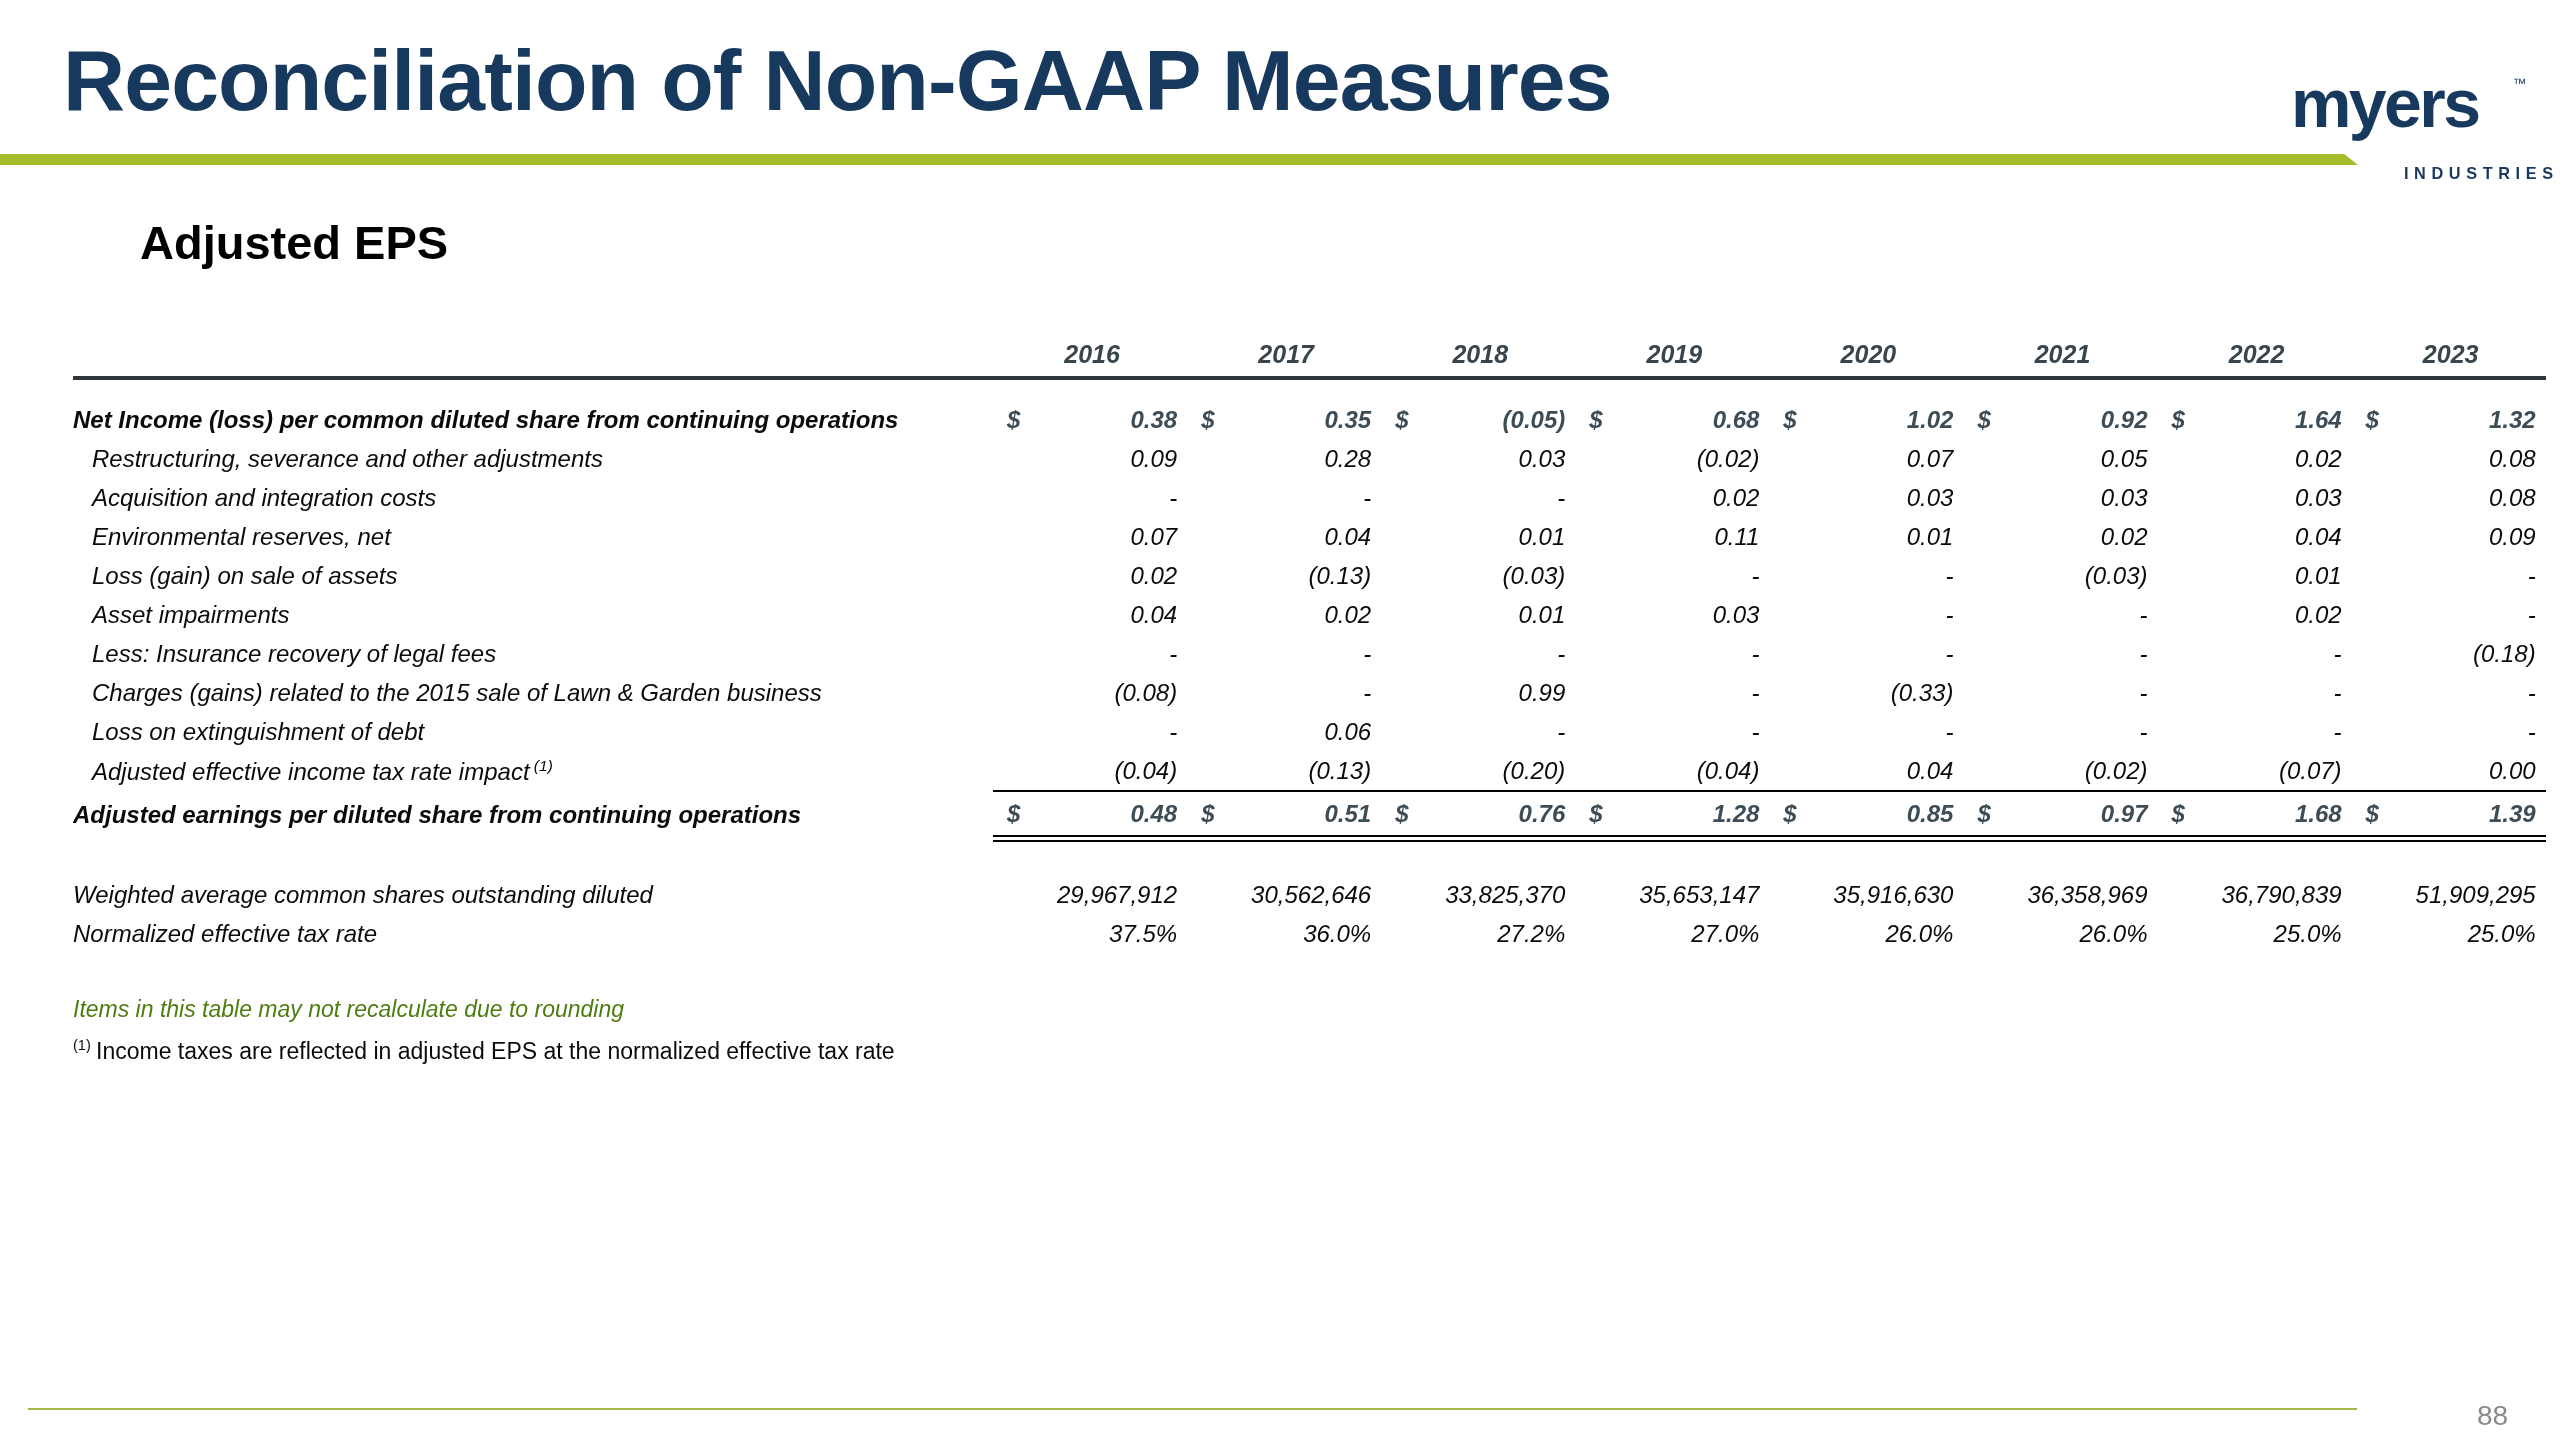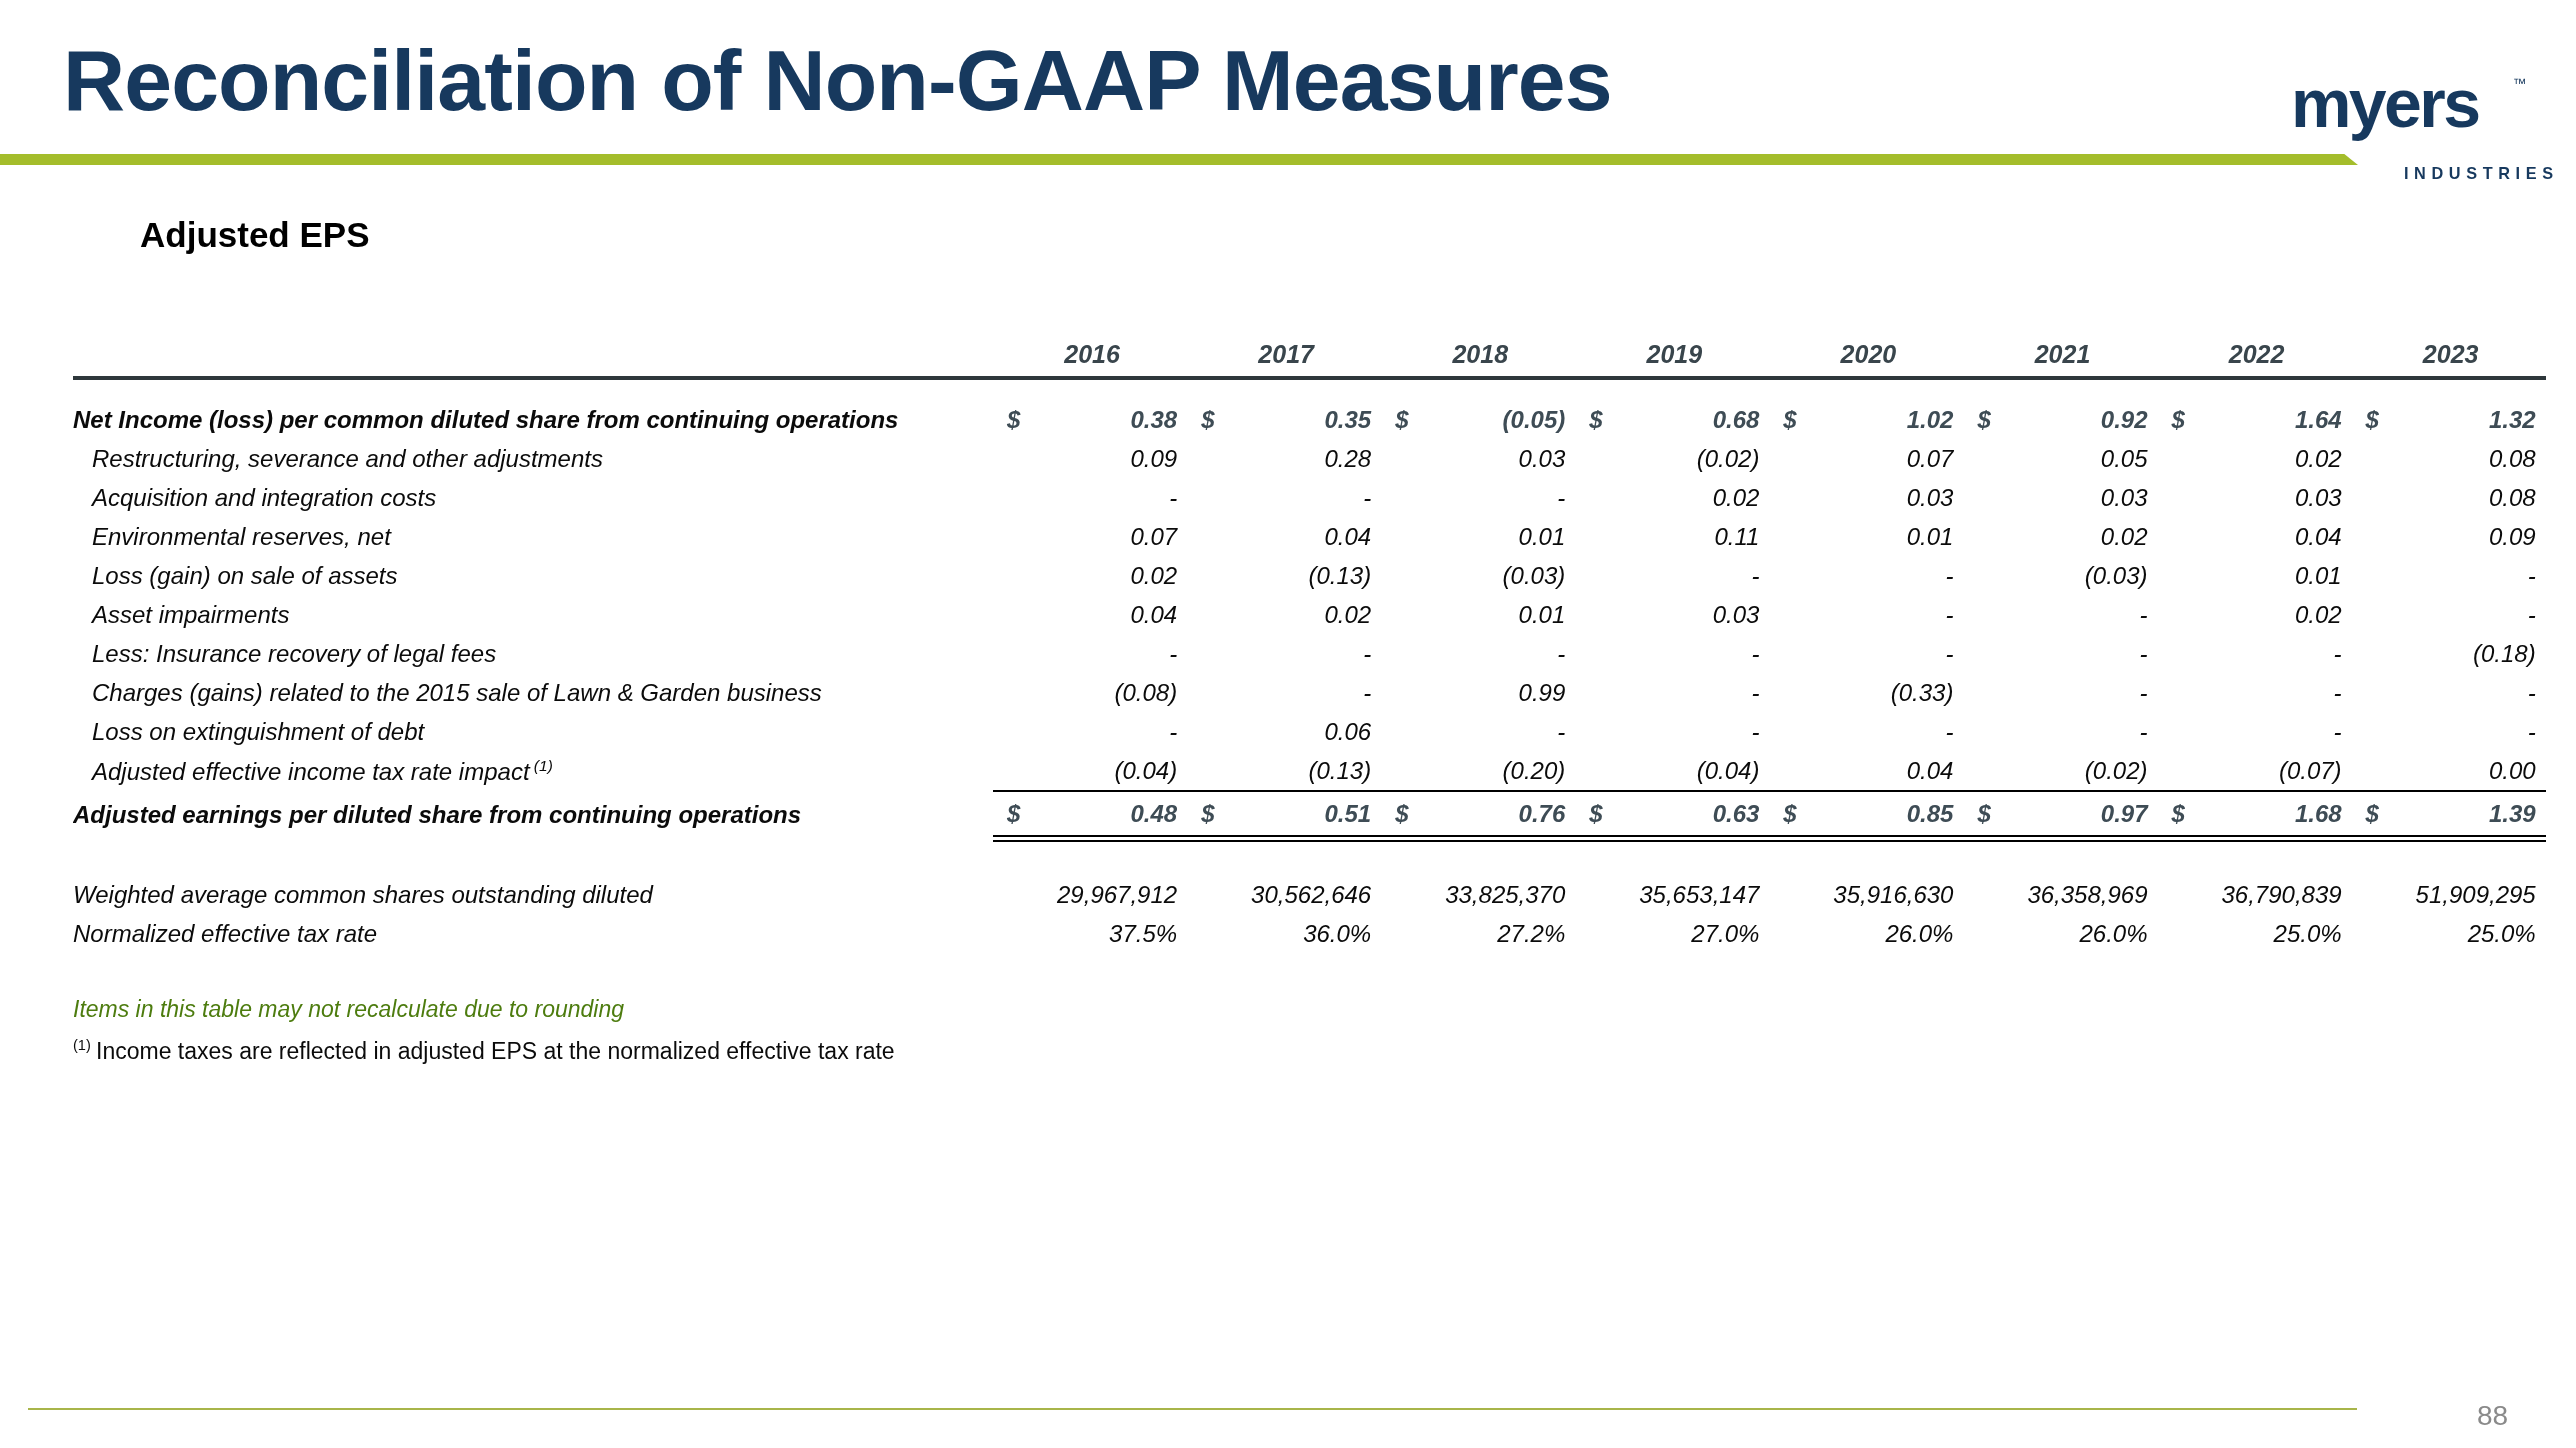--- a/index.html
+++ b/index.html
@@ -25,21 +25,21 @@
     color:#17395E;
   }
   .logo-tm{position:absolute;left:289px;top:6.9px;font-size:13.7px;font-weight:400;color:#17395E;}
   .logo-sub{
     position:absolute;left:168px;top:83px;margin:12px;
     font-size:16.3px;font-weight:700;letter-spacing:5.6px;color:#17395E;white-space:nowrap;
   }
   
   .section-title{
     position:absolute;left:140px;top:215px;margin:0;
-    font-size:35px;font-weight:700;color:#000;
+    font-size:47px;font-weight:700;color:#000;
   }
   
   .eps-table{
     position:absolute;left:73px;top:319px;width:2473px;
     border-collapse:collapse;table-layout:fixed;
     font-size:24px;color:#0b0b0b;font-style:italic;
   }
   .eps-table col.c-label{width:920px;}
   .eps-table col.c-year{width:194px;}
   .eps-table thead th{
@@ -646,21 +646,21 @@
           </td>
           <td class="v slate bold">
             <div class="cf">
               <span class="cur">$</span>
               <span class="num">0.76</span>
             </div>
           </td>
           <td class="v slate bold">
             <div class="cf">
               <span class="cur">$</span>
-              <span class="num">0.63</span>
+              <span class="num">1.28</span>
             </div>
           </td>
           <td class="v slate bold">
             <div class="cf">
               <span class="cur">$</span>
               <span class="num">0.85</span>
             </div>
           </td>
           <td class="v slate bold">
             <div class="cf">

